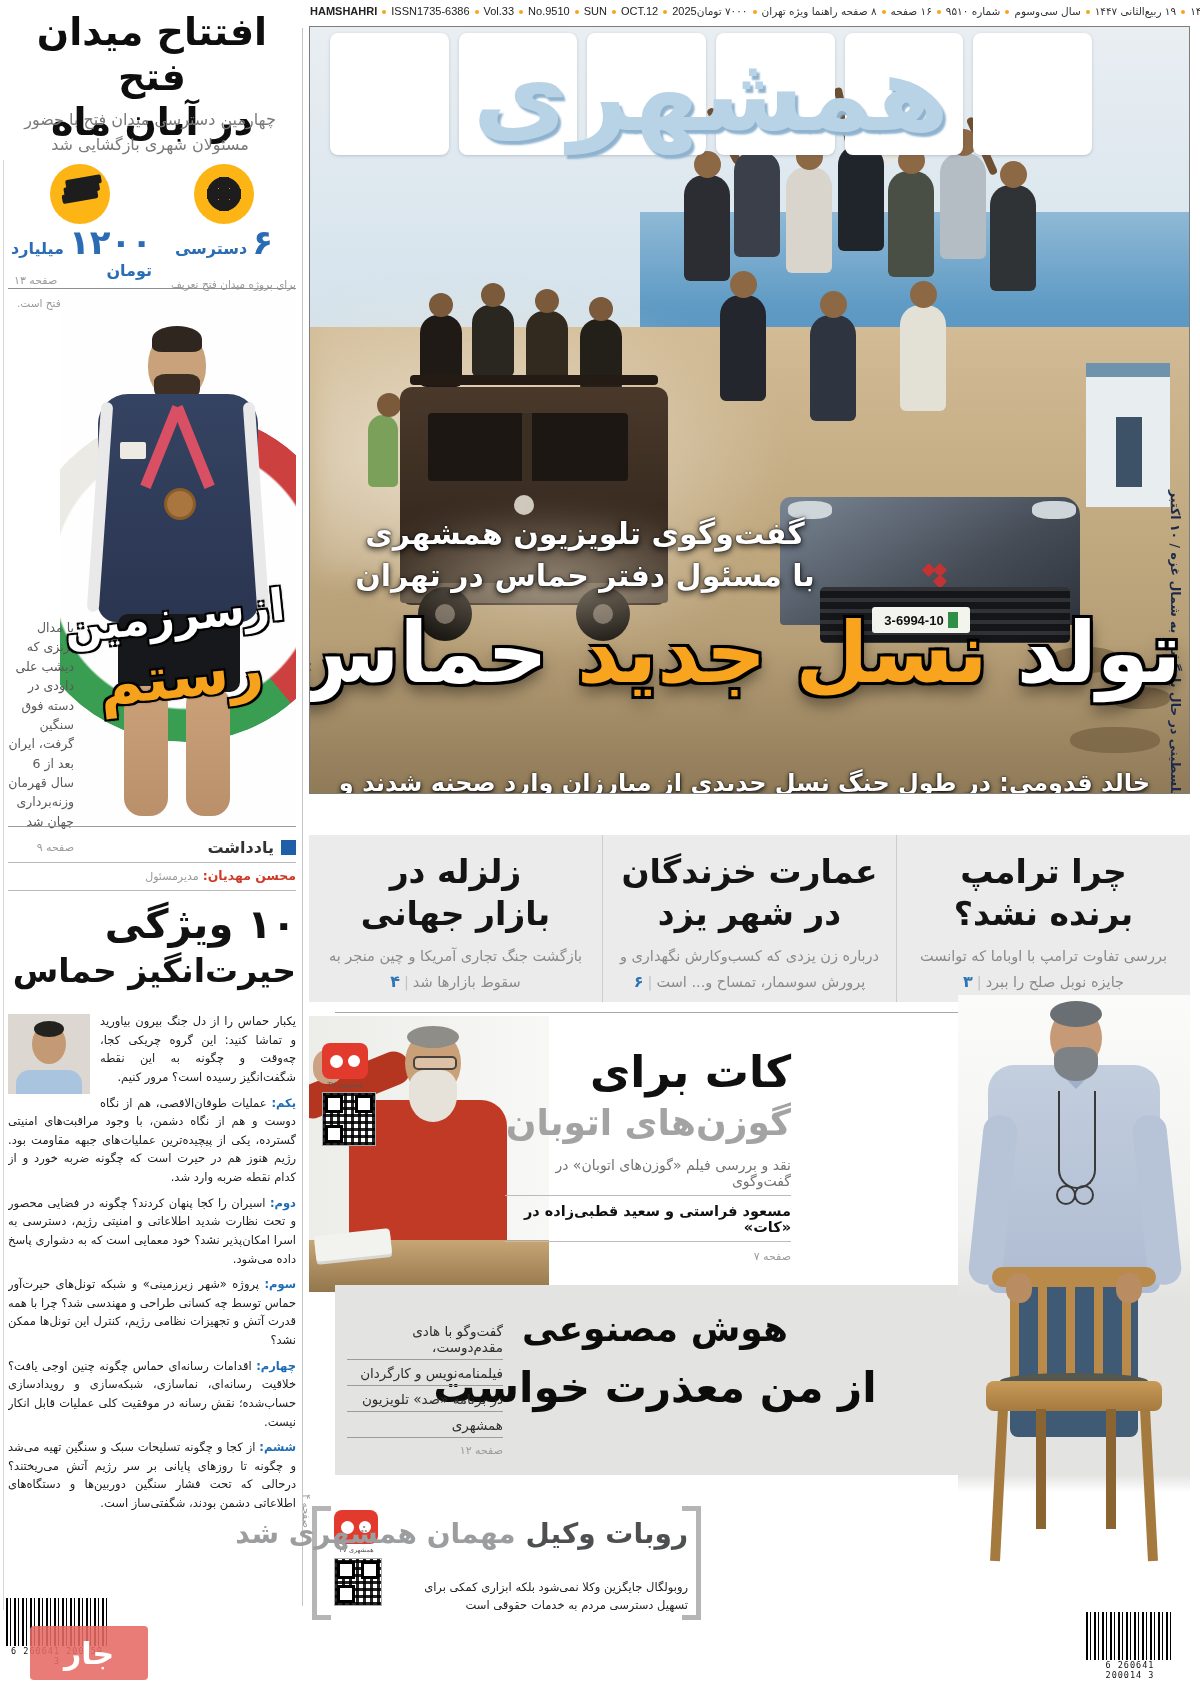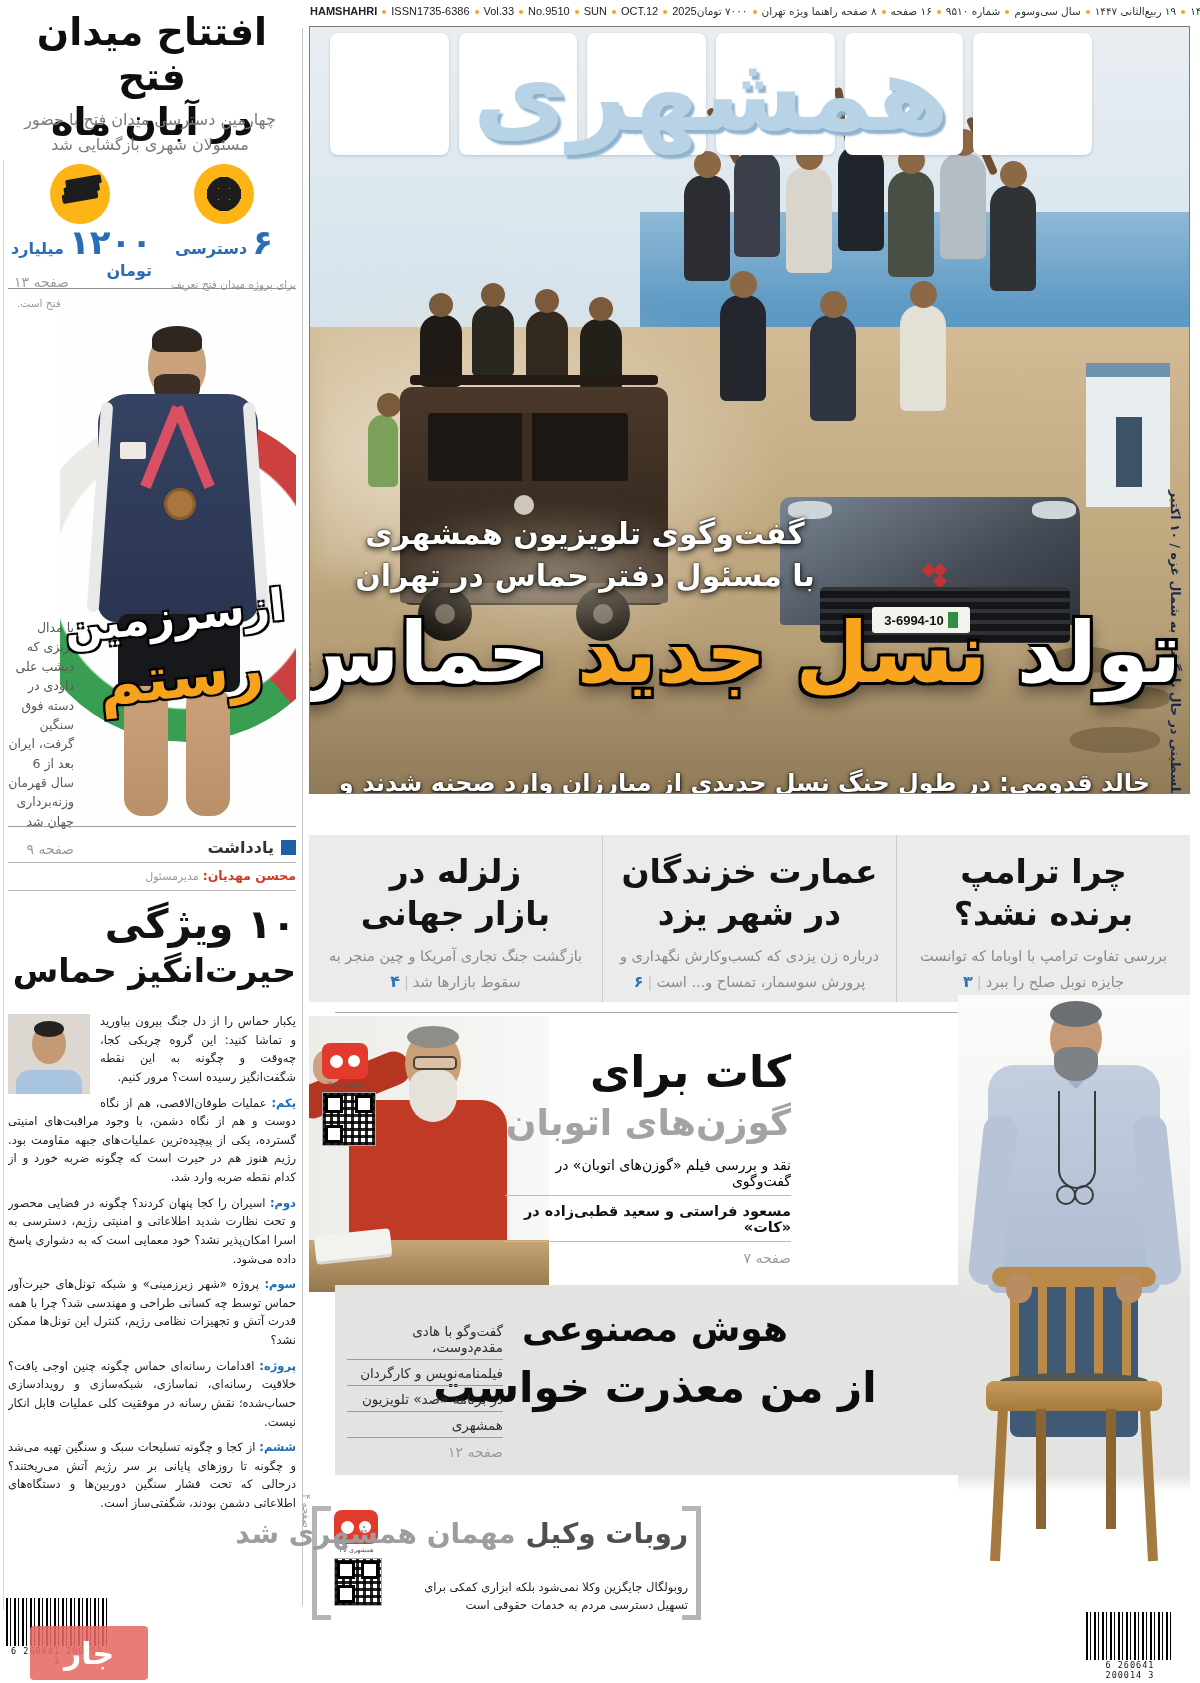--- a/index.html
+++ b/index.html
@@ -30,21 +30,21 @@
   .ycirc{width:60px;height:60px;border-radius:50%;background:#fdb515;position:relative;}
   .ico-wheel{position:absolute;left:13px;top:13px;width:34px;height:34px;border-radius:50%;
              border:9px solid #1d1d1d;box-sizing:border-box;}
   .ico-wheel::before{content:"";position:absolute;left:-9px;right:-9px;top:3px;height:10px;background:#1d1d1d;}
   .ico-wheel::after{content:"";position:absolute;top:-9px;bottom:-9px;left:3px;width:10px;background:#1d1d1d;}
   .ico-money{position:absolute;left:12px;top:28px;width:36px;height:9px;background:#1d1d1d;border-radius:2px;
              transform:rotate(-10deg);box-shadow:3px -7px 0 0 #1d1d1d,6px -14px 0 0 #1d1d1d;}
   .statnum{font-size:34px;font-weight:bold;color:#2a6db4;line-height:1.1;margin-top:6px;}
   .statunit{font-size:16px;font-weight:bold;color:#2a6db4;}
   .statcap{font-size:10.5px;color:#9a9a9a;margin-top:17px;}
-  .pageref{font-size:14px;color:#9a9a9a;}
+  .pageref{font-size:11px;color:#9a9a9a;}
   
   #wl{position:absolute;left:52px;top:286px;width:236px;height:532px;background:#fefefe;overflow:hidden;}
   .flagring{position:absolute;left:-40px;top:120px;width:330px;height:330px;border-radius:50%;
             background:conic-gradient(from 140deg,#3a9e52 0 33%,#eceae4 33% 55%,#cc4040 55% 100%);
             -webkit-mask:radial-gradient(circle,transparent 0 56%,#000 57%);
             mask:radial-gradient(circle,transparent 0 56%,#000 57%);}
   .wl-head{position:absolute;left:88px;top:38px;width:58px;height:70px;border-radius:50% 50% 46% 46%;background:#c9a27b;}
   .wl-head::before{content:"";position:absolute;left:4px;top:-4px;right:4px;height:26px;border-radius:50% 50% 20% 20%;background:#2f2620;}
   .wl-head::after{content:"";position:absolute;left:6px;bottom:-4px;right:6px;height:30px;border-radius:30% 30% 60% 60%;background:#3d2f24;}
   .wl-torso{position:absolute;left:38px;top:102px;width:160px;height:228px;border-radius:30px 30px 18px 18px;
@@ -184,21 +184,21 @@
   .tvlogo .c2{width:13px;height:13px;border-radius:50%;background:#fff;}
   .tvlabel{position:absolute;font-size:6.5px;color:#555;text-align:center;width:46px;}
   .qr{position:absolute;background:#fff;border:1px solid #aaa;
       background-image:repeating-linear-gradient(0deg,rgba(0,0,0,.85) 0 3px,transparent 3px 7px),
                        repeating-linear-gradient(90deg,rgba(0,0,0,.85) 0 3px,transparent 3px 7px);}
   .qr i{position:absolute;width:12px;height:12px;border:3px solid #000;background:#fff;}
   .qr .f1{left:2px;top:2px;} .qr .f2{right:2px;top:2px;} .qr .f3{left:2px;bottom:2px;}
   #cine-text{position:absolute;left:505px;top:1046px;width:286px;text-align:right;}
   #cine-text .hb{font-size:44px;font-weight:bold;color:#101010;line-height:1.2;}
   #cine-text .hg{font-size:36px;font-weight:bold;color:#a3a3a3;line-height:1.35;letter-spacing:-1px;}
-  #cine-text .s1{font-size:14px;color:#000000;padding:10px 0 6px 0;border-bottom:1px solid #bbb;}
+  #cine-text .s1{font-size:14px;color:#737373;padding:10px 0 6px 0;border-bottom:1px solid #bbb;}
   #cine-text .s2{font-size:14.5px;color:#111;font-weight:bold;padding:7px 0 6px 0;border-bottom:1px solid #bbb;}
   #cine-text .pageref{display:block;margin-top:8px;}
   
   #stand{position:absolute;left:958px;top:995px;width:232px;height:585px;overflow:hidden;
      background:linear-gradient(180deg,#fbfbfa 0,#f1f1ef 40%,#e3e3e2 52%,#e3e3e2 82%,#ffffff 85%);}
   .sm-head{position:absolute;left:92px;top:12px;width:52px;height:62px;border-radius:50%;background:#c69a76;}
   .sm-head::before{content:"";position:absolute;left:0;top:-6px;right:0;height:26px;border-radius:50%;background:#6a6f73;}
   .sm-head::after{content:"";position:absolute;left:4px;bottom:-12px;right:4px;height:34px;border-radius:40% 40% 60% 60%;background:#7d8287;}
   .sm-torso{position:absolute;left:30px;top:70px;width:172px;height:228px;border-radius:26px 26px 10px 10px;
      background:linear-gradient(180deg,#c3cede,#aebcd2);}
@@ -333,21 +333,21 @@
 
     <div id="note-body">
       <div class="portrait">
         <div class="pface"></div>
           <div class="pshirt"></div>
       </div>
       <p class="np"><span>یکبار حماس را از دل جنگ بیرون بیاورید و تماشا کنید: این گروه چریکی کجا، چه‌وقت و چگونه به این نقطه شگفت‌انگیز رسیده است؟ مرور کنیم.</span></p>
       <p class="np"><b class="nplead">یکم:</b> <span>عملیات طوفان‌الاقصی، هم از نگاه دوست و هم از نگاه دشمن، با وجود مراقبت‌های امنیتی گسترده، یکی از پیچیده‌ترین عملیات‌های جبهه مقاومت بود. رژیم هنوز هم در حیرت است که چگونه ضربه خورد و از کدام نقطه ضربه وارد شد.</span></p>
       <p class="np"><b class="nplead">دوم:</b> <span>اسیران را کجا پنهان کردند؟ چگونه در فضایی محصور و تحت نظارت شدید اطلاعاتی و امنیتی رژیم، دسترسی به اسرا امکان‌پذیر نشد؟ خود معمایی است که به دشواری پاسخ داده می‌شود.</span></p>
       <p class="np"><b class="nplead">سوم:</b> <span>پروژه «شهر زیرزمینی» و شبکه تونل‌های حیرت‌آور حماس توسط چه کسانی طراحی و مهندسی شد؟ چرا با همه قدرت آتش و تجهیزات نظامی رژیم، کنترل این تونل‌ها ممکن نشد؟</span></p>
-      <p class="np"><b class="nplead">پروژه:</b> <span>اقدامات رسانه‌ای حماس چگونه چنین اوجی یافت؟ خلاقیت رسانه‌ای، نماسازی، شبکه‌سازی و رویدادسازی حساب‌شده؛ نقش رسانه در موفقیت کلی عملیات قابل انکار نیست.</span></p>
+      <p class="np"><b class="nplead">چهارم:</b> <span>اقدامات رسانه‌ای حماس چگونه چنین اوجی یافت؟ خلاقیت رسانه‌ای، نماسازی، شبکه‌سازی و رویدادسازی حساب‌شده؛ نقش رسانه در موفقیت کلی عملیات قابل انکار نیست.</span></p>
       <p class="np"><b class="nplead">ششم:</b> <span>از کجا و چگونه تسلیحات سبک و سنگین تهیه می‌شد و چگونه تا روزهای پایانی بر سر رژیم آتش می‌ریختند؟ درحالی که تحت فشار سنگین دوربین‌ها و دستگاه‌های اطلاعاتی دشمن بودند، شگفتی‌ساز است.</span></p>
 
     </div>
   </div>
 
   <div class="barcode" style="left:6px;top:1598px;width:102px;">
     <div class="bars"></div>
     <div class="bcdigits">6 260641 200359 3</div>
   </div>
   <div id="printlogo">جار</div>

